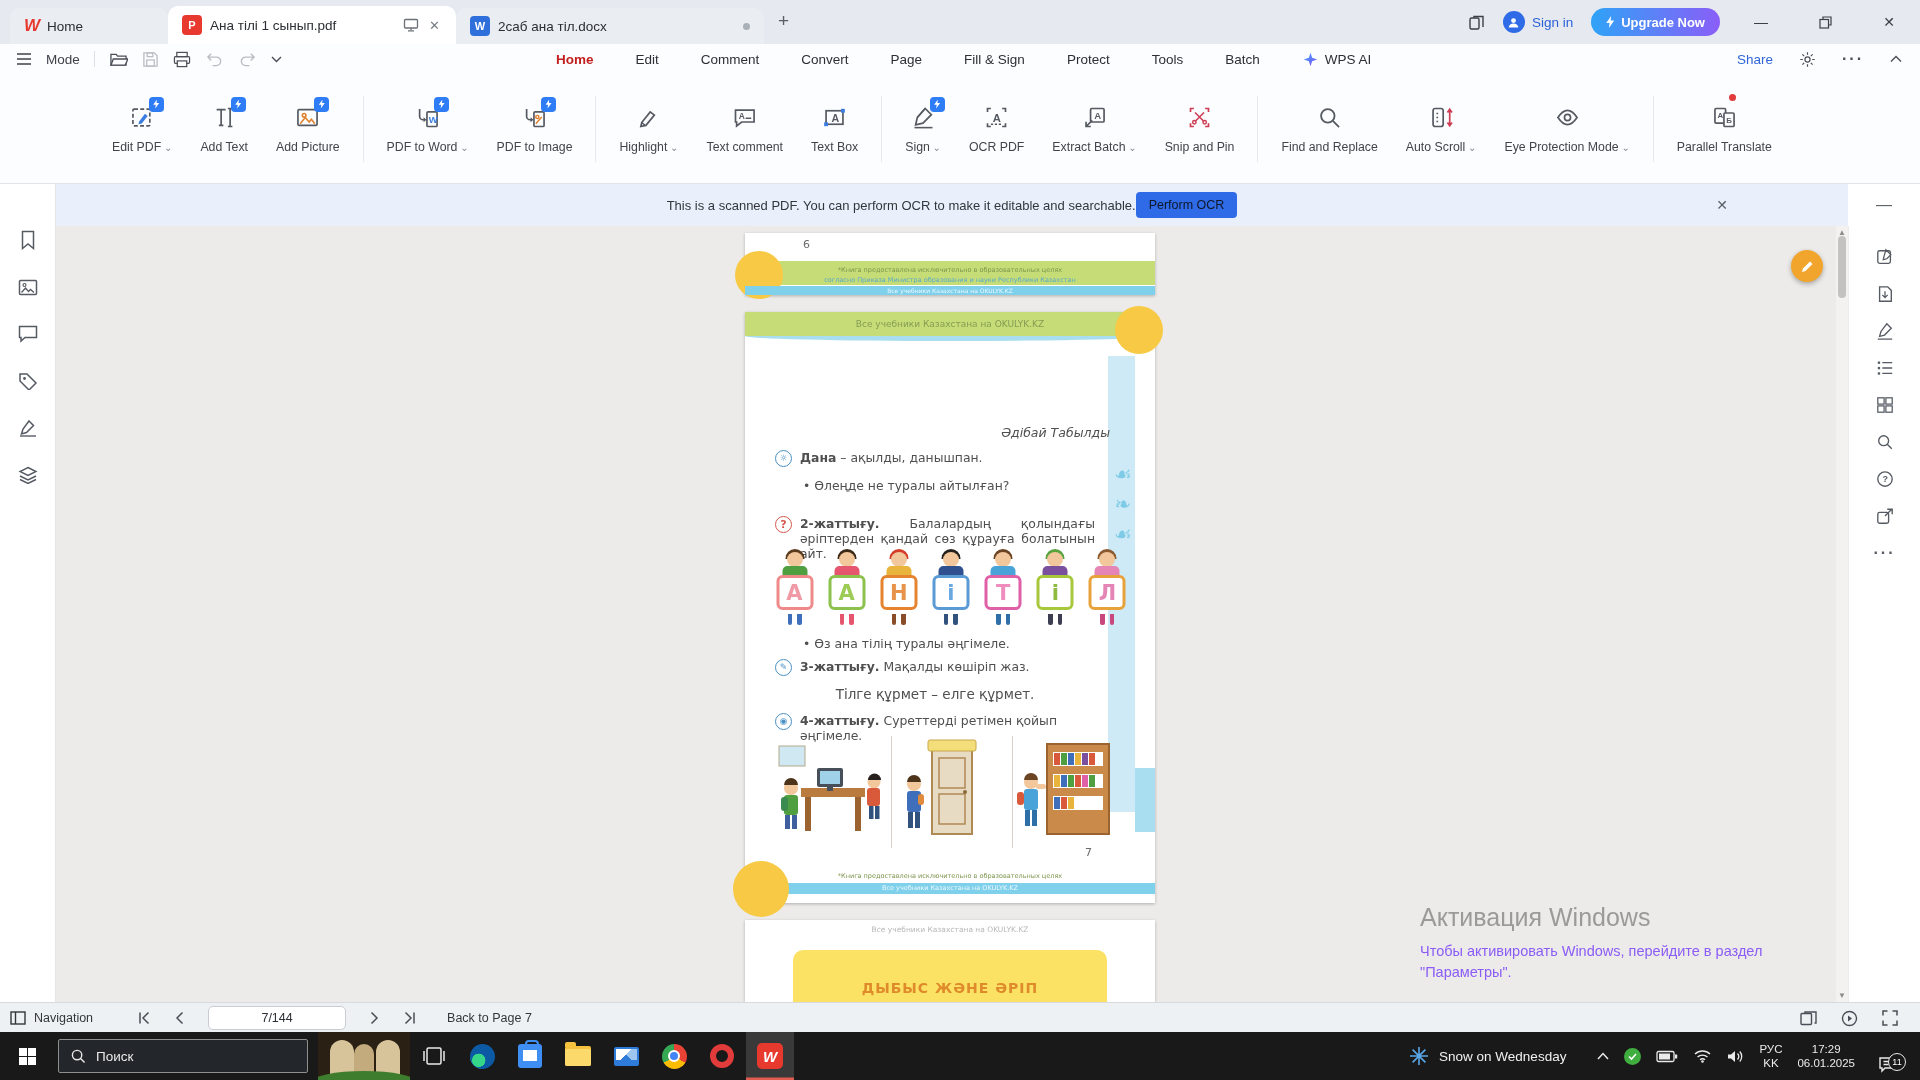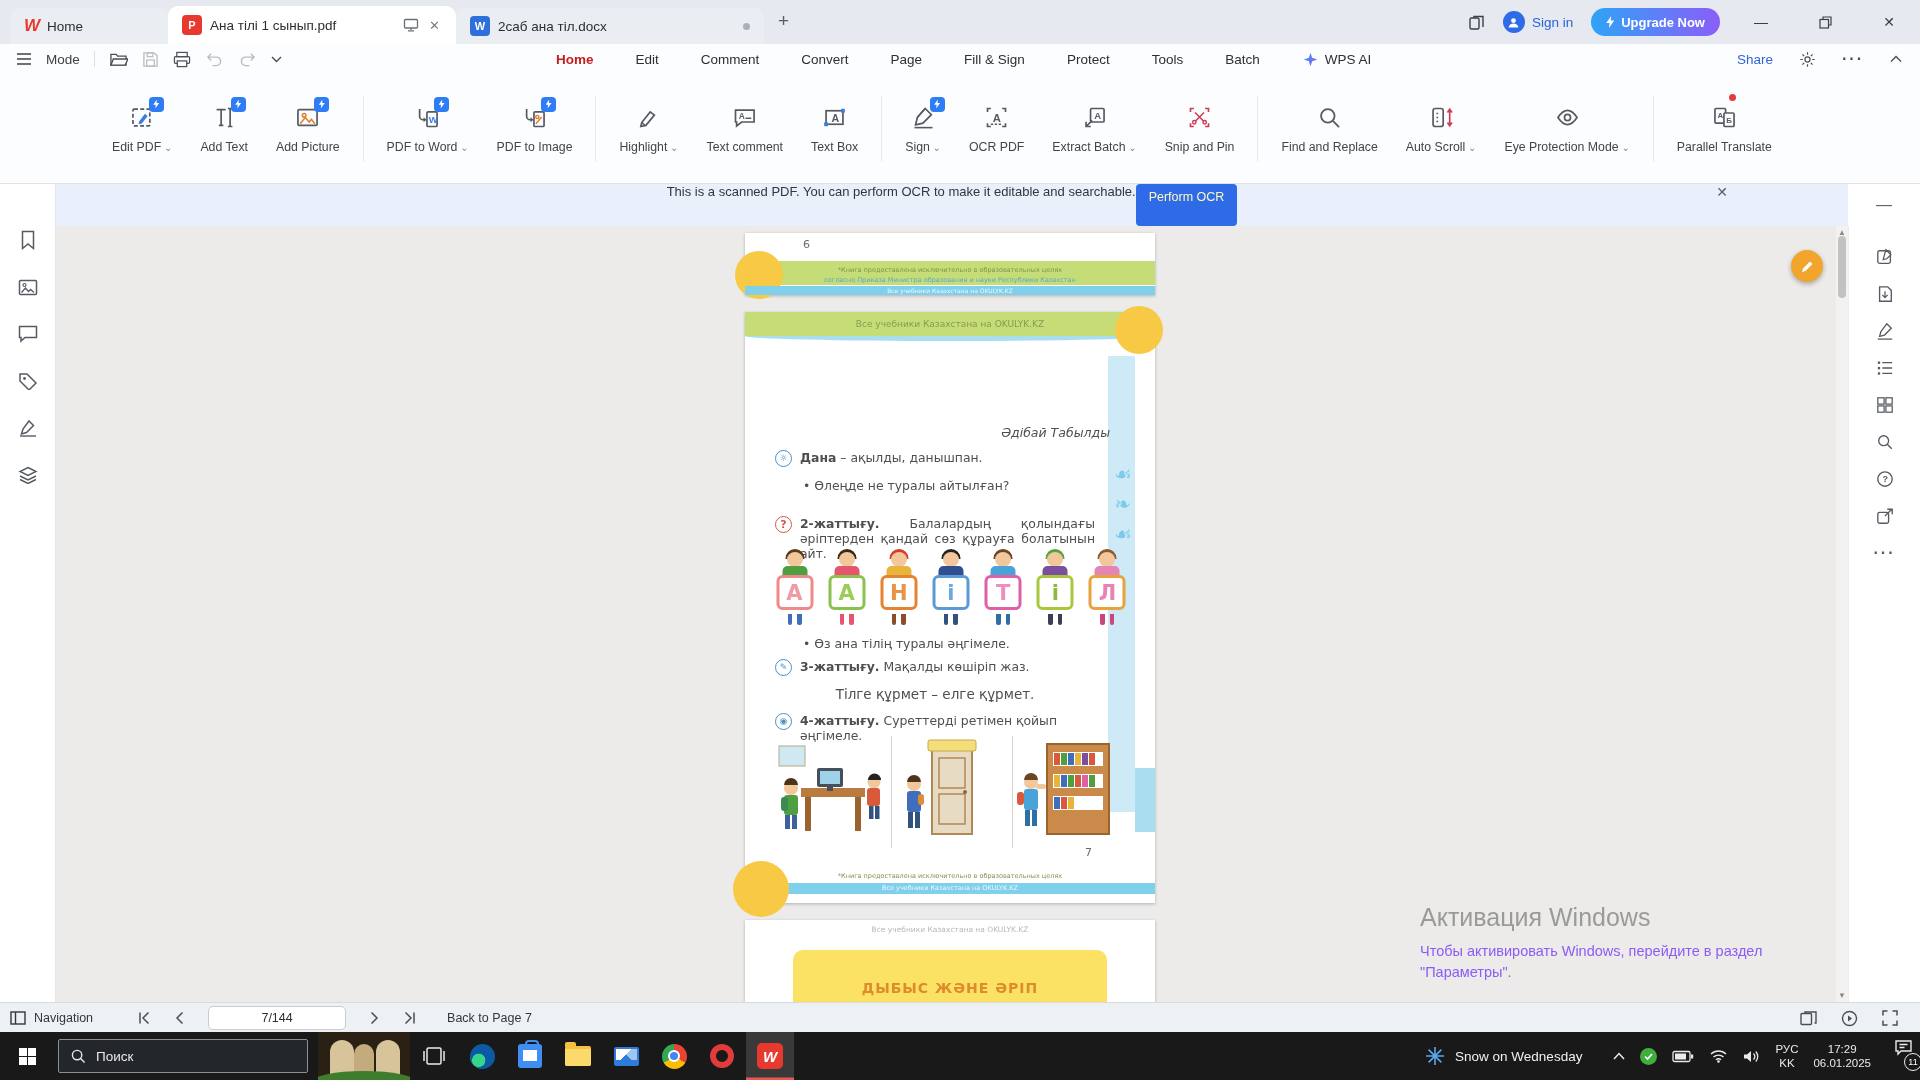--- a/index.html
+++ b/index.html
@@ -41,23 +41,23 @@
   #ribbon{position:absolute;left:0;top:74px;width:1920px;height:110px;background:#fcfdfe;border-bottom:1px solid #e2e4e7;display:flex;align-items:center;padding-left:98px;box-sizing:border-box}
   .tool{position:relative;display:flex;flex-direction:column;align-items:center;gap:9px;padding:0 14px}
   .tool .lbl{font-size:12.3px;color:#41454b;white-space:nowrap}
   .tool.dd .lbl::after{content:" ⌄";font-size:10px;color:#858a92}
   .tico{position:relative;width:27px;height:27px}
   .badge{position:absolute;top:-7px;right:-8px;width:15px;height:15px;border-radius:4px;background:#2e7cf6;display:flex;align-items:center;justify-content:center}
   .badge .bolt{width:6px;height:9px}
   .vsep{width:1px;height:66px;background:#e8e9ec;margin:0 9px}
   .reddot{position:absolute;top:-10px;right:2px;width:7px;height:7px;border-radius:50%;background:#e23b3b}
   
-  #notifrow{position:absolute;left:56px;top:184px;width:1792px;height:42px;background:#e9f0fc;display:flex;justify-content:center;gap:0}
+  #notifrow{position:absolute;left:56px;top:184px;width:1792px;height:42px;background:#e9f0fc;display:flex;align-items:center;justify-content:center;gap:0}
   #notifrow .msg{font-size:13px;color:#33363b}
-  .ocrbtn{background:#2f6be6;color:#fef9c3;font-size:12.5px;border-radius:4px;padding:6px 13px}
+  .ocrbtn{background:#2f6be6;color:#0f172a;font-size:12.5px;border-radius:4px;padding:6px 13px}
   .notifx{position:absolute;right:120px;color:#5a5f66;font-size:14px}
   #railcorner{position:absolute;left:1848px;top:184px;width:72px;height:42px;background:#fff;display:flex;align-items:center;justify-content:center;color:#5a5f66}
   
   #leftrail{position:absolute;left:0;top:184px;width:56px;height:818px;background:#fff;border-right:1px solid #e6e6e6;display:flex;flex-direction:column;align-items:center;padding-top:46px;box-sizing:border-box;gap:29px}
   #rightrail{position:absolute;left:1848px;top:226px;width:72px;height:776px;background:#fff;border-left:1px solid #ececec;display:flex;flex-direction:column;align-items:center;padding-top:22px;box-sizing:border-box;gap:19px;color:#565b63}
   #docarea{position:absolute;left:56px;top:226px;width:1780px;height:776px;background:#ecebe9;overflow:hidden}
   #scrollbar{position:absolute;left:1836px;top:226px;width:12px;height:776px;background:#f3f2f1}
   .sthumb{position:absolute;left:2px;top:10px;width:8px;height:62px;border-radius:4px;background:#c3c2c1}
   .sarrow{position:absolute;left:0;width:12px;text-align:center;font-size:8px;color:#8b8b8b}
   
@@ -138,24 +138,24 @@
   .operaico{width:24px;height:24px;border-radius:50%;border:6px solid #e23b3b;box-sizing:border-box}
   .chromeico{width:25px;height:25px;border-radius:50%;background:conic-gradient(#ea4335 0 120deg,#fbbc05 120deg 240deg,#34a853 240deg 360deg);position:relative}
   .chromeico::after{content:"";position:absolute;left:6.5px;top:6.5px;width:12px;height:12px;border-radius:50%;background:#4285f4;border:2px solid #fff;box-sizing:border-box}
   .edgeico{width:25px;height:25px;border-radius:50%;background:radial-gradient(circle at 35% 65%,#35d687 0 28%,transparent 30%),radial-gradient(circle at 60% 40%,#0c59a4 0 70%,#32b1e0 75%)}
   .storeico{width:24px;height:24px;background:#3f8ef3;border-radius:3px;position:relative}
   .storeico::before{content:"";position:absolute;left:7px;top:-4px;width:10px;height:6px;border:2px solid #3f8ef3;border-bottom:none;border-radius:4px 4px 0 0}
   .storeico::after{content:"";position:absolute;left:5px;top:6px;width:14px;height:11px;background:
     linear-gradient(#fff,#fff);}
   .mailico{width:25px;height:19px;background:#2f7bd9;position:relative;border-radius:2px}
   .mailico::after{content:"";position:absolute;left:2px;top:2px;width:21px;height:11px;background:linear-gradient(135deg,#fff 0 50%,transparent 50%),linear-gradient(225deg,#9fc6ef 0 50%,transparent 50%)}
-  #tray{margin-left:auto;display:flex;align-items:center;gap:15px;padding-right:0;color:#eaeaea}
+  #tray{margin-left:auto;display:flex;align-items:center;gap:15px;padding-right:16px;color:#eaeaea}
   #weather{display:flex;align-items:center;gap:10px;font-size:13.5px;color:#f0f0f0;margin-right:16px}
   .langblk,.clockblk{font-size:11.5px;line-height:14px;text-align:center}
-  .notifwrap{position:relative;width:34px;height:34px;display:flex;align-items:flex-start;justify-content:center}
+  .notifwrap{position:relative;width:34px;height:34px;display:flex;align-items:flex-end;justify-content:center}
   .nbadge{position:absolute;right:-2px;bottom:2px;width:16px;height:16px;border-radius:50%;border:1.5px solid #eaeaea;background:#191919;color:#fff;font-size:9px;display:flex;align-items:center;justify-content:center}
 </style>
 </head>
 <body>
 
 <div id="titlebar">
   <div class="tab home">
     <span class="wpslogo">W</span>
     <span class="title">Home</span>
   </div>

